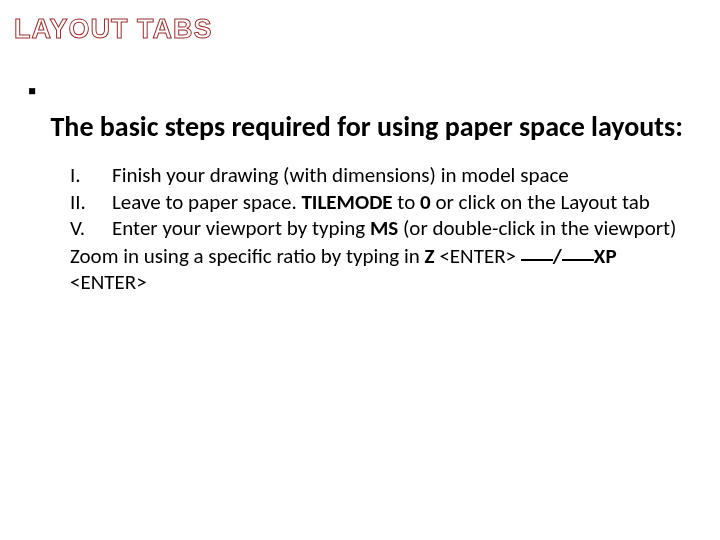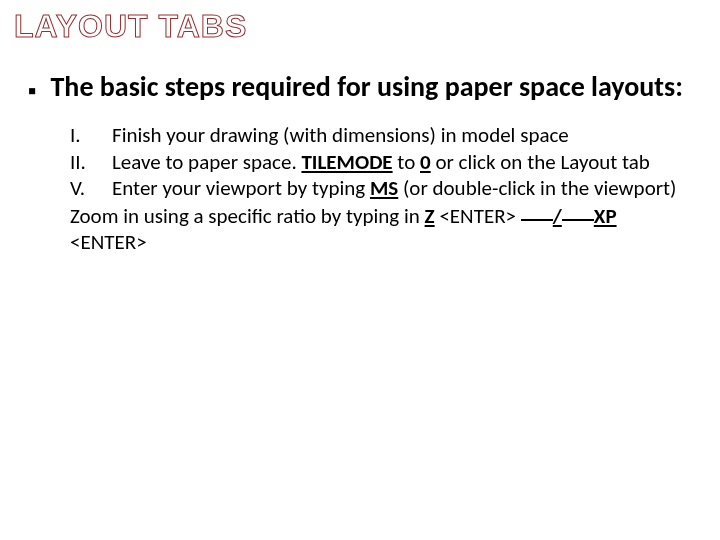--- a/index.html
+++ b/index.html
@@ -7,61 +7,62 @@
     width: 720px;
     height: 540px;
     background: #fff;
     font-family: Calibri, "Segoe UI", Arial, sans-serif;
     color: #000;
     overflow: hidden;
   }
   .slide-title {
     font-family: Arial, "Arial Black", sans-serif;
     font-weight: 900;
-    font-size: 32px;
+    font-size: 27px;
     letter-spacing: 1px;
     color: #fff;
     -webkit-text-stroke: 1px #9a2c2c;
-    padding: 8px 0 0 14px;
+    padding: 14px 0 0 14px;
   }
   .content {
     padding: 26px 28px 0 28px;
   }
   .bullet-block {
     display: flex;
     align-items: flex-start;
   }
   .bullet {
     font-size: 24px;
     line-height: 1;
     margin-top: 8px;
     margin-right: 14px;
     flex: 0 0 auto;
   }
   .intro {
     font-size: 28px;
     font-weight: 700;
     line-height: 1.15;
+    margin-top: 40px;
   }
   .roman-list {
     margin: 20px 0 0 42px;
     font-size: 21px;
     line-height: 1.22;
   }
   .roman-row {
     display: flex;
     margin-bottom: 1px;
   }
   .rn {
     width: 42px;
     flex: 0 0 42px;
     text-align: left;
   }
   .rt { flex: 1; }
-  .b { font-weight: 700; text-decoration: underline; }
+  .b { font-weight: 700; }
   .blank {
     display: inline-block;
     border-bottom: 2px solid #000;
     width: 32px;
     height: 0.95em;
     vertical-align: baseline;
     position: relative;
     top: -2px;
   }
 </style>

